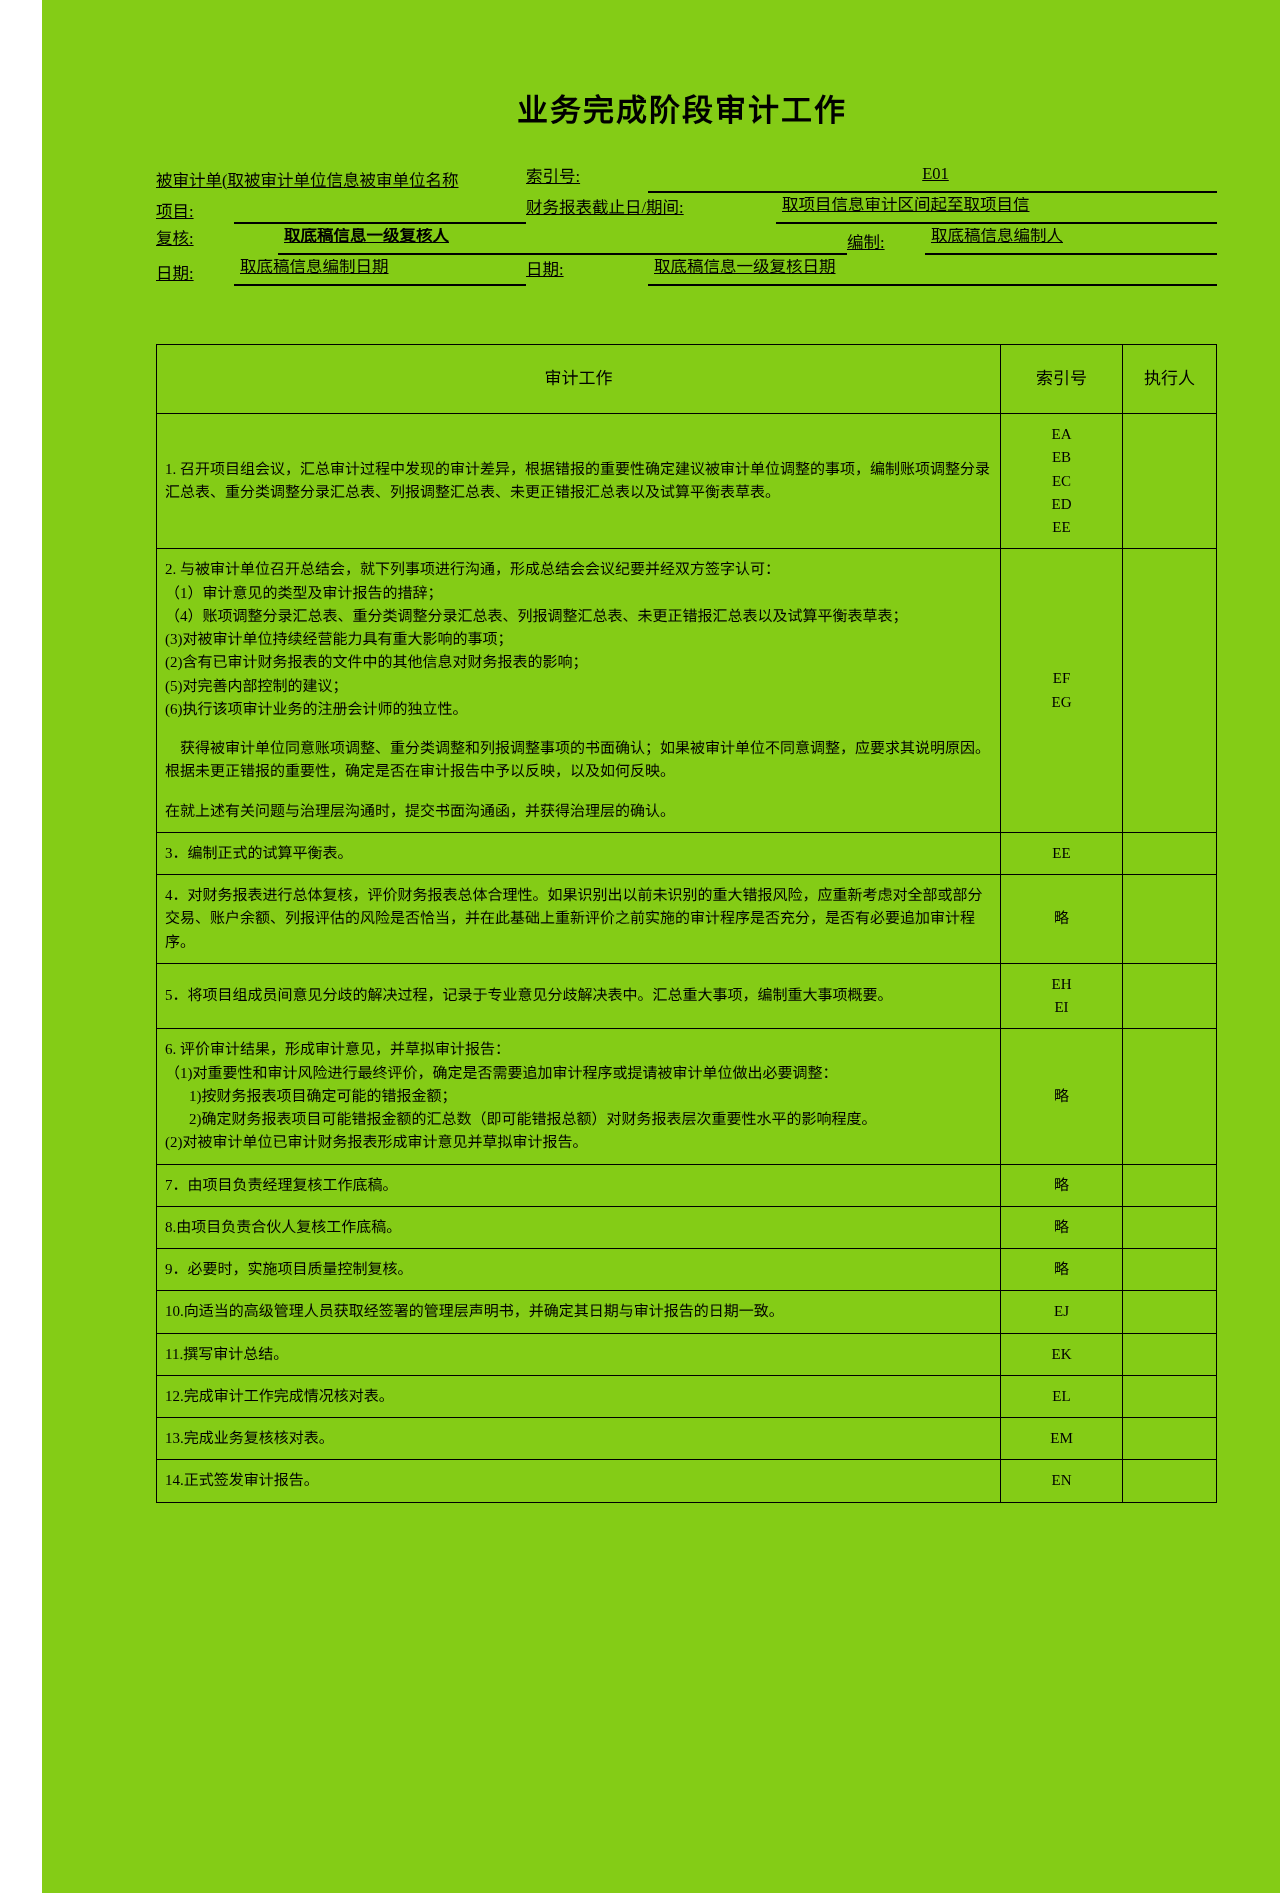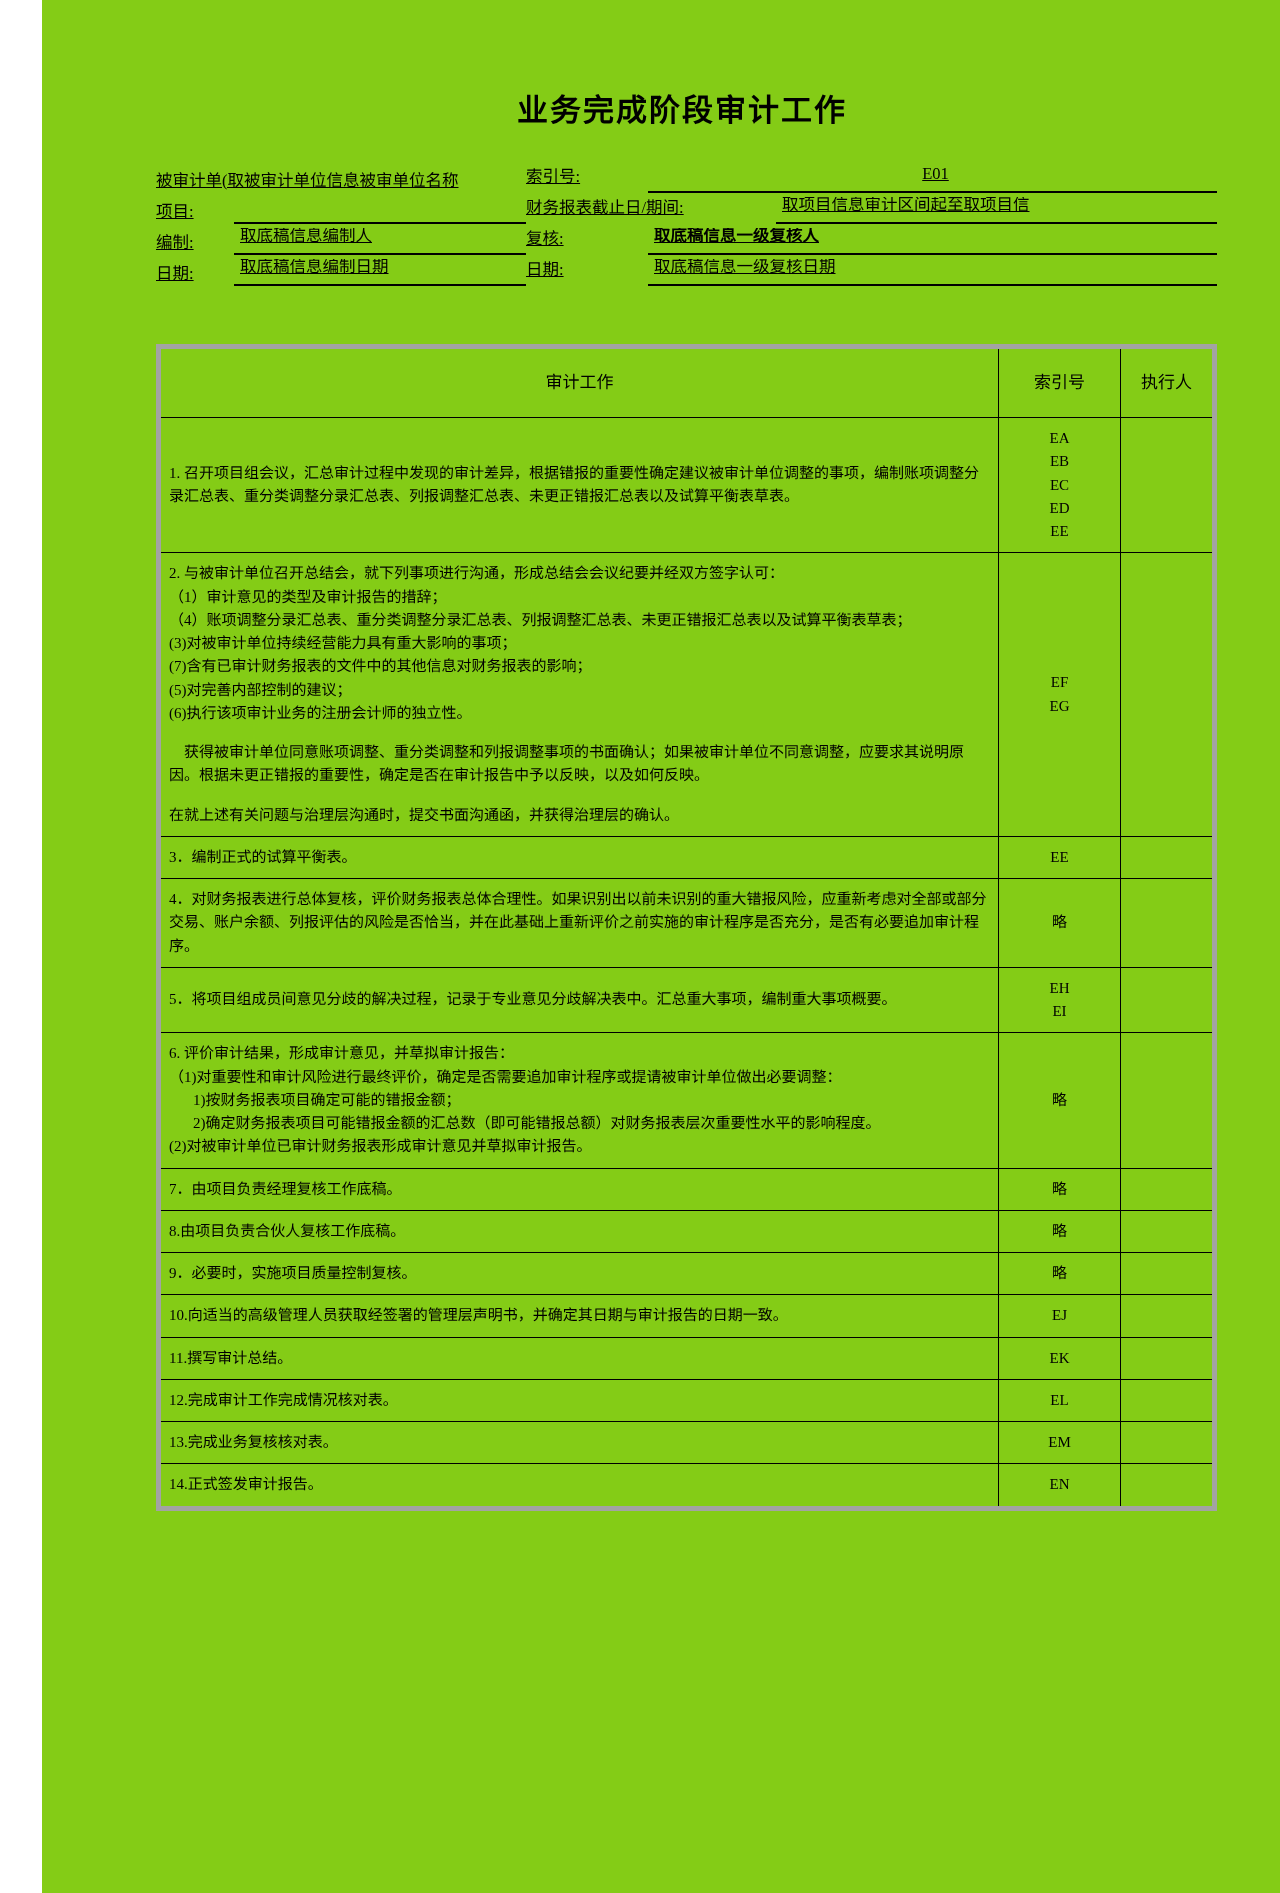--- a/index.html
+++ b/index.html
@@ -91,21 +91,21 @@
   }
 
   
   .tbl-wrap {
     margin: 58px 105px 0 114px;
   }
   table.audit {
     border-collapse: collapse;
     width: 100%;
     table-layout: fixed;
-    border: 5px solid #a3a3a3;
+    border: 1px solid #a3a3a3;
   }
   table.audit col.c-work { width: auto; }
   table.audit col.c-index { width: 122px; }
   table.audit col.c-exec { width: 94px; }
 
   table.audit th,
   table.audit td {
     border: 1px solid #000;
     vertical-align: middle;
     padding: 9px 8px 9px 8px;
@@ -168,27 +168,27 @@
         <span class="mc-label left-label">项目:</span>
         <span class="mc-value"></span>
       </div>
       <div class="meta-cell col-right">
         <span class="mc-label right-label-wide">财务报表截止日/期间:</span>
         <span class="mc-value">取项目信息审计区间起至取项目信</span>
       </div>
     </div>
 
     <div class="meta-row">
+      <div class="meta-cell col-right">
+        <span class="mc-label right-label">复核:</span>
+        <span class="mc-value value-bold">取底稿信息一级复核人</span>
+      </div>
       <div class="meta-cell col-left">
         <span class="mc-label left-label">编制:</span>
         <span class="mc-value">取底稿信息编制人</span>
-      </div>
-      <div class="meta-cell col-right">
-        <span class="mc-label right-label">复核:</span>
-        <span class="mc-value value-bold">取底稿信息一级复核人</span>
       </div>
     </div>
 
     <div class="meta-row">
       <div class="meta-cell col-left">
         <span class="mc-label left-label">日期:</span>
         <span class="mc-value">取底稿信息编制日期</span>
       </div>
       <div class="meta-cell col-right">
         <span class="mc-label right-label">日期:</span>
@@ -223,21 +223,21 @@
 ED
 EE</td>
             <td class="exec-cell"></td>
           </tr>
           <tr class="row-pad-tall">
             <td class="work-cell">
               <p>2. 与被审计单位召开总结会，就下列事项进行沟通，形成总结会会议纪要并经双方签字认可：</p>
               <p>（1）审计意见的类型及审计报告的措辞；</p>
               <p>（4）账项调整分录汇总表、重分类调整分录汇总表、列报调整汇总表、未更正错报汇总表以及试算平衡表草表；</p>
               <p>(3)对被审计单位持续经营能力具有重大影响的事项；</p>
-              <p>(7)含有已审计财务报表的文件中的其他信息对财务报表的影响；</p>
+              <p>(2)含有已审计财务报表的文件中的其他信息对财务报表的影响；</p>
               <p>(5)对完善内部控制的建议；</p>
               <p>(6)执行该项审计业务的注册会计师的独立性。</p>
               <p class="gap-before">　获得被审计单位同意账项调整、重分类调整和列报调整事项的书面确认；如果被审计单位不同意调整，应要求其说明原因。根据未更正错报的重要性，确定是否在审计报告中予以反映，以及如何反映。</p>
               <p class="gap-before">在就上述有关问题与治理层沟通时，提交书面沟通函，并获得治理层的确认。</p>
             </td>
             <td class="idx-cell">EF
 EG</td>
             <td class="exec-cell"></td>
           </tr>
           <tr class="row-pad-mid">

